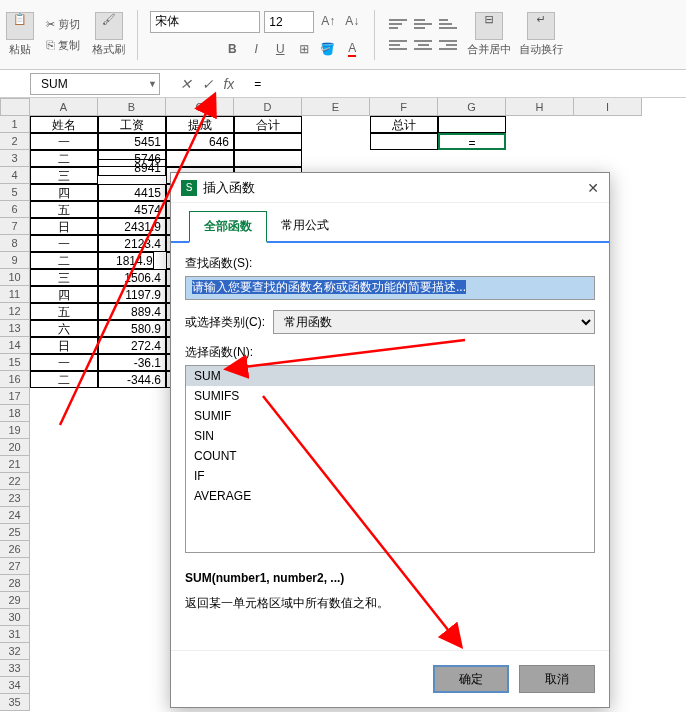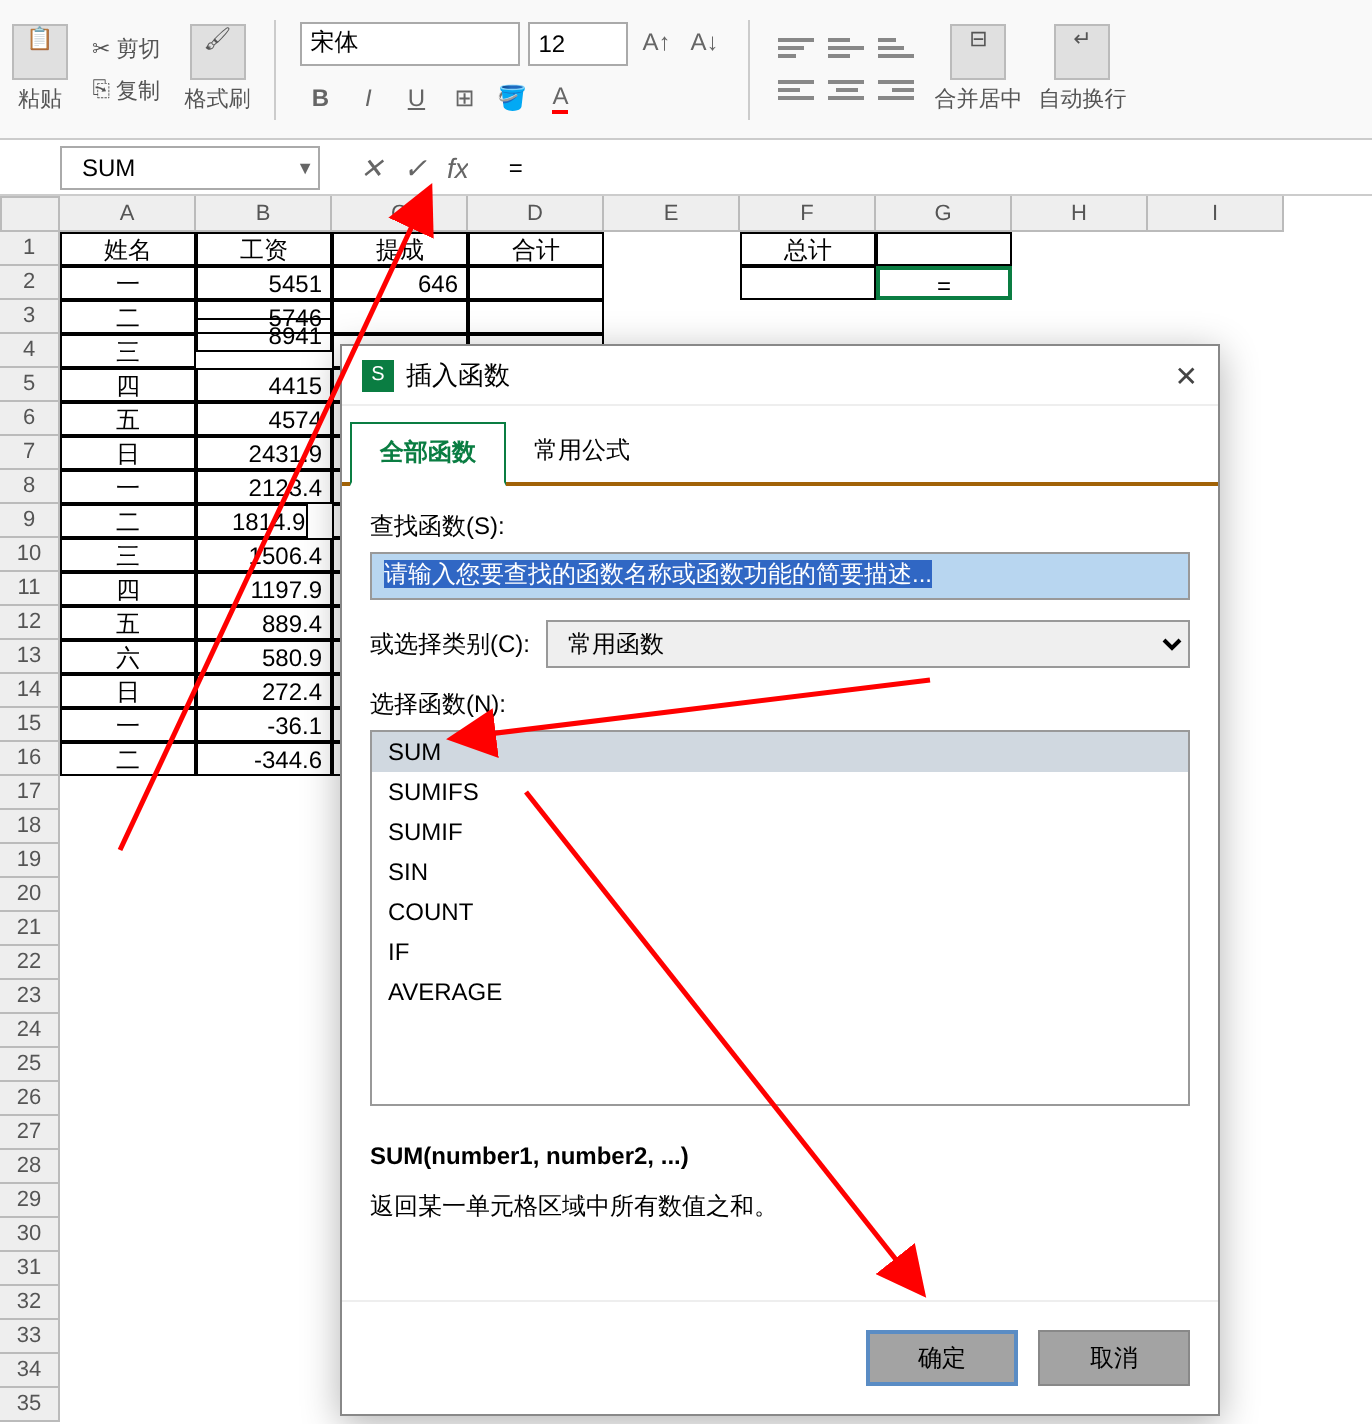--- a/index.html
+++ b/index.html
@@ -40,21 +40,21 @@
 .cell { position: absolute; height: 17px; border-right: 1px solid #ddd; border-bottom: 1px solid #ddd; font-size: 12px; line-height: 17px; padding: 0 4px; text-align: right; overflow: hidden; white-space: nowrap; }
 .cell.center { text-align: center; }
 .active-cell { border: 2px solid #0a7d42; background: #fff; z-index: 5; text-align: center; }
 
 
 .dialog { position: absolute; top: 172px; left: 170px; width: 440px; height: 536px; background: #fff; border: 1px solid #888; box-shadow: 0 4px 18px rgba(0,0,0,0.3); z-index: 100; display: flex; flex-direction: column; }
 .dlg-title { height: 30px; display: flex; align-items: center; padding: 0 10px; border-bottom: 1px solid #eee; }
 .dlg-title-icon { width: 16px; height: 16px; background: #0a7d42; color: #fff; font-size: 10px; display: flex; align-items: center; justify-content: center; margin-right: 6px; }
 .dlg-title-text { font-size: 13px; flex: 1; }
 .dlg-close { font-size: 14px; cursor: pointer; color: #444; }
-.tabs { display: flex; padding: 8px 4px 0; border-bottom: 2px solid #a16207; }
+.tabs { display: flex; padding: 8px 18px 0; border-bottom: 2px solid #3b82f6; }
 .tab { padding: 6px 14px; font-size: 12px; cursor: pointer; }
 .tab.active { border: 1px solid #0a7d42; border-bottom: 2px solid #fff; margin-bottom: -2px; background: #fff; color: #0a7d42; font-weight: bold; }
 .dlg-body { padding: 12px 14px; flex: 1; }
 .dlg-label { font-size: 12px; margin-bottom: 4px; }
 .search-input { width: 100%; height: 24px; border: 1px solid #999; font-size: 12px; padding: 2px 6px; background: #b8d6f0; }
 .search-input::selection { background: #3067c4; color: #fff; }
 .search-inner { background: #3067c4; color: #fff; display: inline; }
 .cat-row { display: flex; align-items: center; gap: 8px; margin-top: 10px; }
 .cat-select { flex: 1; height: 24px; border: 1px solid #999; font-size: 12px; padding: 2px 6px; }
 .func-list { width: 100%; height: 188px; border: 1px solid #999; margin-top: 4px; overflow-y: scroll; }
@@ -83,21 +83,21 @@
     <div class="toolbar-btn">✂ <span>剪切</span></div>
     <div class="toolbar-btn">⎘ <span>复制</span></div>
   </div>
   <div class="toolbar-group">
     <div class="toolbar-big">
       <div class="toolbar-icon-big">🖌</div>
       <div>格式刷</div>
     </div>
   </div>
   <div class="divider"></div>
-  <div class="toolbar-group" style="align-items:flex-start">
+  <div class="toolbar-group" style="align-items:flex-end">
     <div style="display:flex;gap:4px">
       <input class="font-select" value="宋体" style="">
       <input class="size-select" value="12" style="">
       <div class="fmt-btn">A↑</div>
       <div class="fmt-btn">A↓</div>
     </div>
     <div class="format-row">
       <div class="fmt-btn">
           <b>B</b>
         </div>

